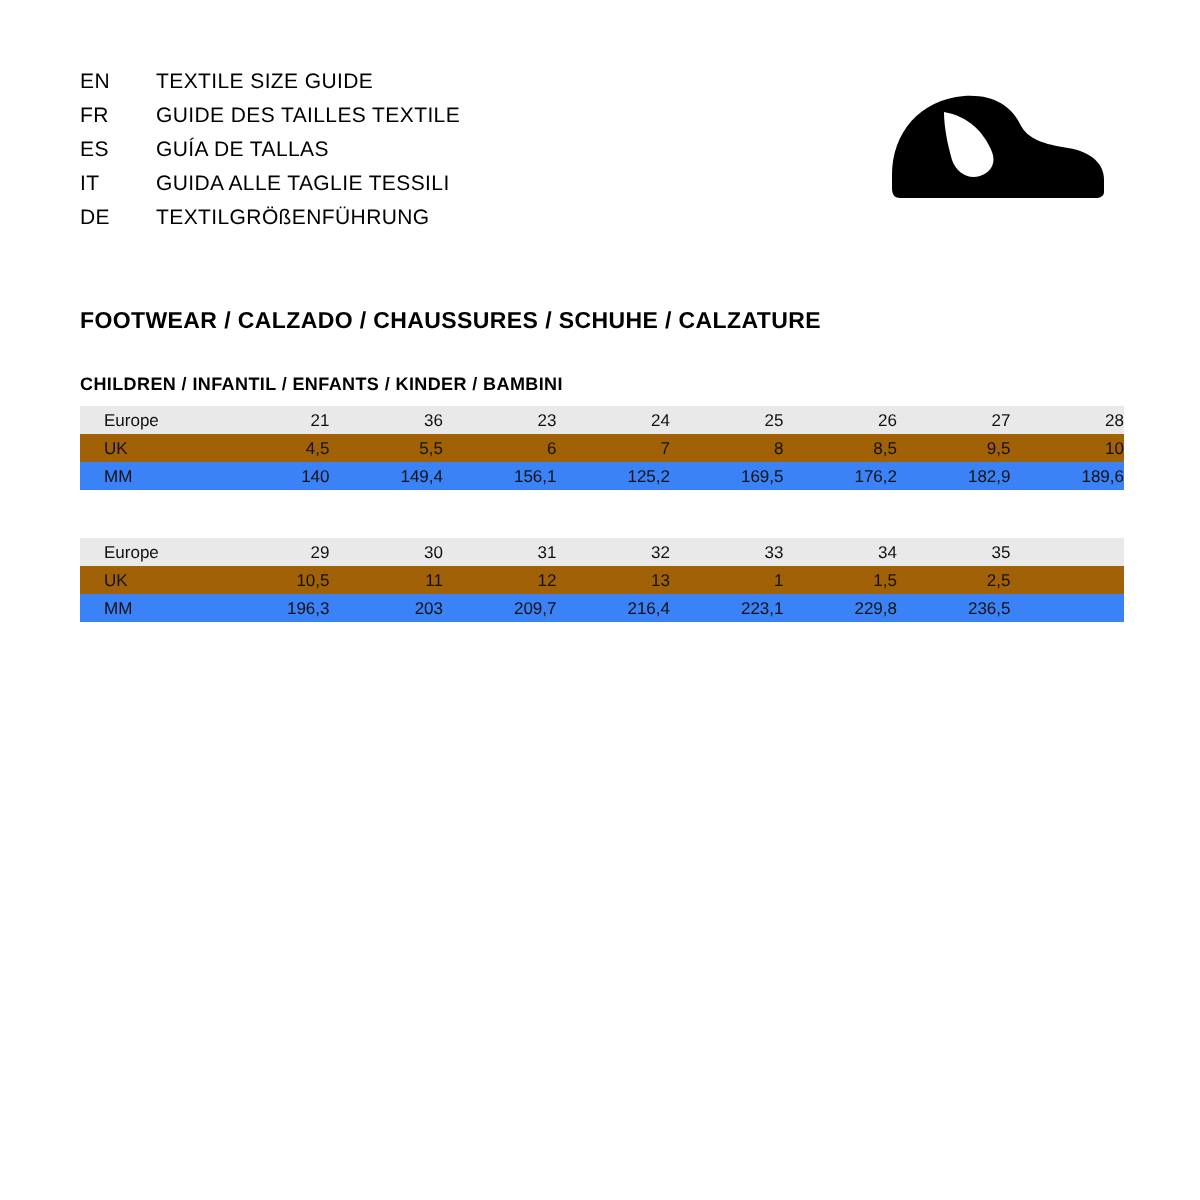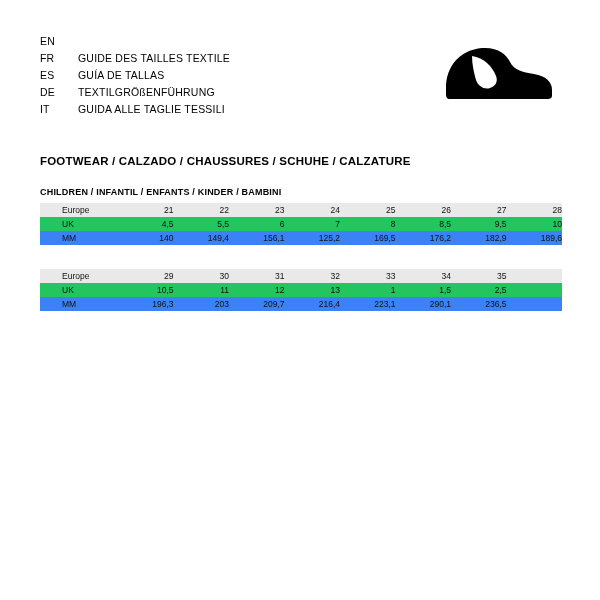--- a/index.html
+++ b/index.html
@@ -91,72 +91,73 @@
   .size-table td {
     height: 14px;
     padding: 0;
     text-align: right;
     vertical-align: middle;
     font-size: 8.5px;
     color: #111;
   }
   .size-table td.label {
     text-align: left;
-    padding-left: 22px;
+    padding-left: 12px;
     width: 56px;
   }
   .row-shade td { background: #3b82f6; }
-  .row-plain td { background: #22c55e; }
+  .row-plain td { background: #a16207; }
 
   
   .hdr td { background: #e9e9e9; }
 </style>
 </head>
 <body>
 
 <div class="page">
 
   <div class="lang-block">
     <div class="lang-row">
       <span class="lang-code">EN</span>
+      <span class="lang-text">TEXTILE SIZE GUIDE</span>
     </div>
     <div class="lang-row">
       <span class="lang-code">FR</span>
       <span class="lang-text">GUIDE DES TAILLES TEXTILE</span>
     </div>
     <div class="lang-row">
       <span class="lang-code">ES</span>
       <span class="lang-text">GUÍA DE TALLAS</span>
     </div>
     <div class="lang-row">
+      <span class="lang-code">IT</span>
+      <span class="lang-text">GUIDA ALLE TAGLIE TESSILI</span>
+    </div>
+    <div class="lang-row">
       <span class="lang-code">DE</span>
       <span class="lang-text">TEXTILGRÖßENFÜHRUNG</span>
-    </div>
-    <div class="lang-row">
-      <span class="lang-code">IT</span>
-      <span class="lang-text">GUIDA ALLE TAGLIE TESSILI</span>
     </div>
   </div>
 
   <div class="shoe-icon">
     <svg width="120" height="72" viewBox="0 0 120 72" xmlns="http://www.w3.org/2000/svg">
       <path d="M8 52 C8 30 22 14 44 12 C60 11 68 18 72 26 C76 34 84 36 96 38 C108 40 114 46 114 54 L114 60 C114 62 112 63 110 63 L12 63 C9 63 8 61 8 58 Z" fill="#000000"></path>
       <path d="M34 20 C46 22 54 30 58 40 C60 45 58 50 52 52 C46 54 40 50 38 44 C36 37 34 28 34 20 Z" fill="#ffffff"></path>
     </svg>
   </div>
 
   <div class="section-title">FOOTWEAR / CALZADO / CHAUSSURES / SCHUHE / CALZATURE</div>
   <div class="sub-title">CHILDREN / INFANTIL / ENFANTS / KINDER / BAMBINI</div>
 
   <table class="size-table" id="table-1">
     <tbody>
       <tr class="hdr">
         <td class="label">Europe</td>
         <td>21</td>
-        <td>22</td>
+        <td>36</td>
         <td>23</td>
         <td>24</td>
         <td>25</td>
         <td>26</td>
         <td>27</td>
         <td>28</td>
       </tr>
       <tr class="row-plain">
         <td class="label">UK</td>
         <td>4,5</td>
@@ -206,20 +207,20 @@
         <td>2,5</td>
         <td></td>
       </tr>
       <tr class="row-shade">
         <td class="label">MM</td>
         <td>196,3</td>
         <td>203</td>
         <td>209,7</td>
         <td>216,4</td>
         <td>223,1</td>
-        <td>290,1</td>
+        <td>229,8</td>
         <td>236,5</td>
         <td></td>
       </tr>
     </tbody>
   </table>
 
 </div>
 
 </body></html>

